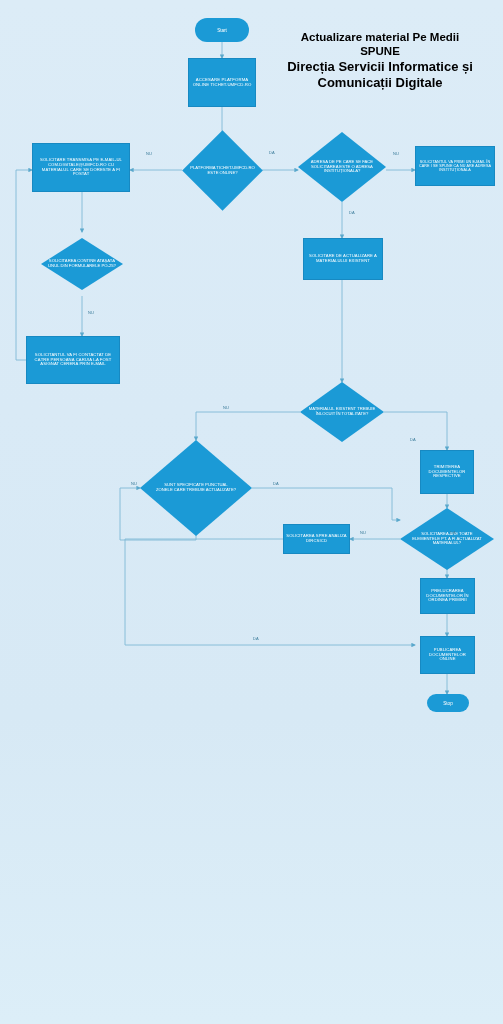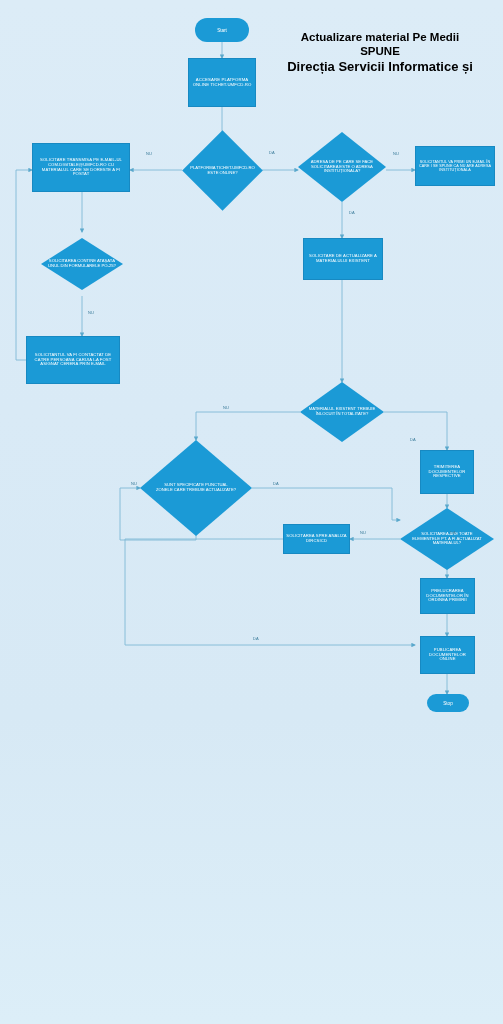--- a/index.html
+++ b/index.html
@@ -80,20 +80,21 @@
       <path d="M447,614 L447,636"></path>
 
       <path d="M447,674 L447,694"></path>
     </g>
   </svg>
 
   <div class="title" style="left:265px;top:30px;width:230px;">
     <div class="l1">Actualizare material Pe Medii</div>
     <div class="l1">SPUNE</div>
     <div class="l2">Direcția Servicii Informatice și</div>
+    <div class="l2">Comunicații Digitale</div>
   </div>
 
   <div class="node term" style="left:195px;top:18px;width:54px;height:24px;">
     <span>Start</span>
   </div>
 
   <div class="node rect" style="left:188px;top:58px;width:68px;height:49px;font-size:4.3px;">
     <span>ACCESARE PLATFORMA ONLINE TICHET.UMFCD.RO</span>
   </div>
 

